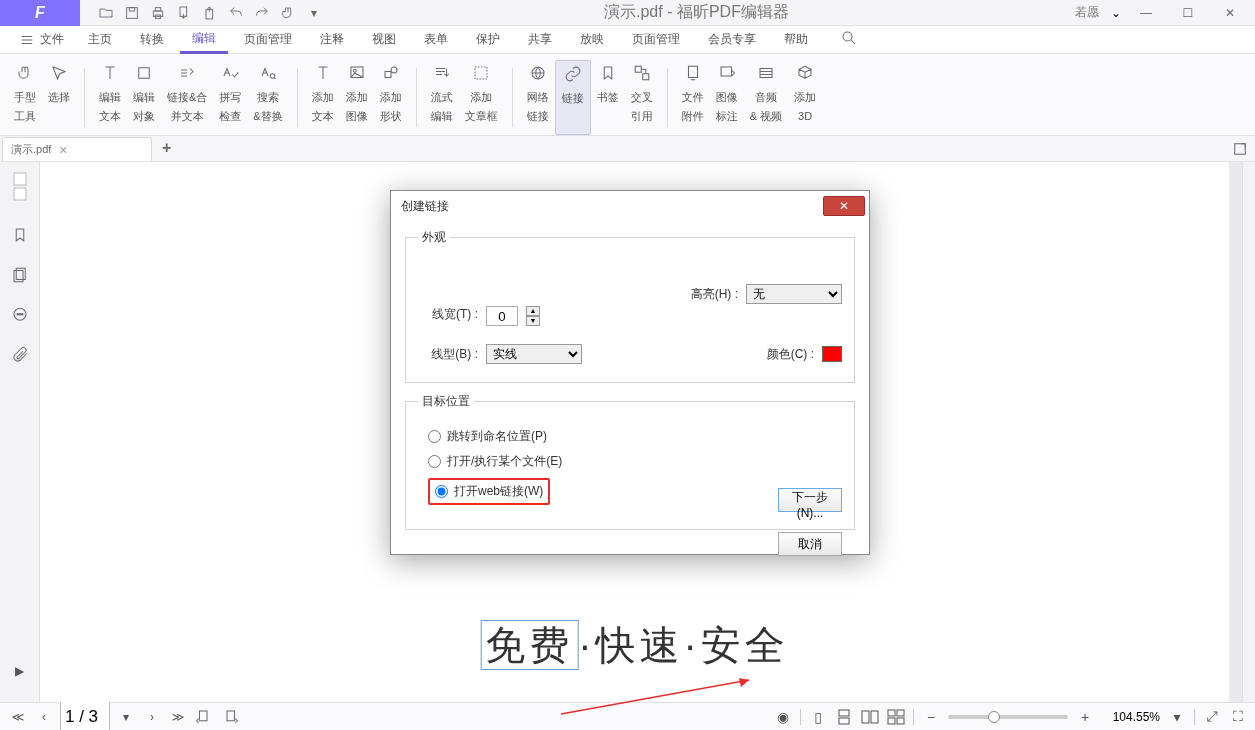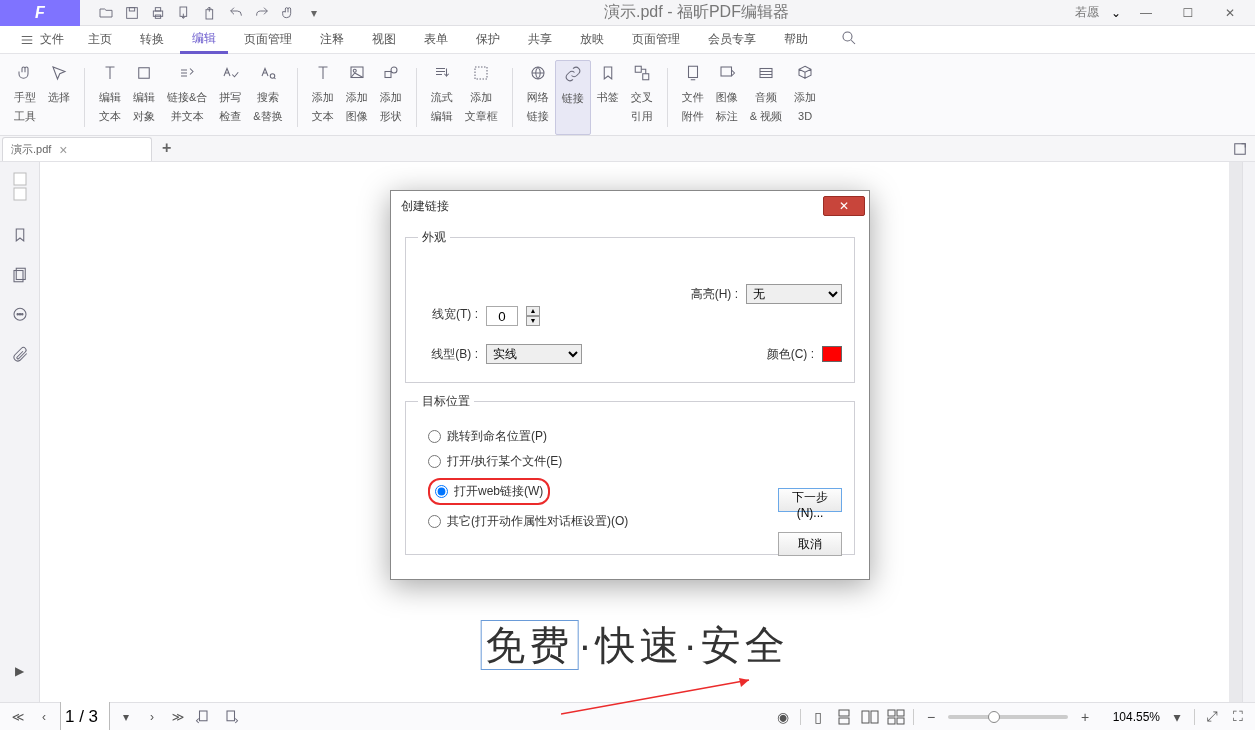--- a/index.html
+++ b/index.html
@@ -63,21 +63,21 @@
   legend { padding:0 4px;}
   .form-row { display:flex; align-items:center; gap:10px; margin:6px 0;}
   .form-row.twocol { justify-content:space-between;}
   .field-label { min-width:60px; text-align:right;}
   .numinput { width:32px; height:20px; border:1px solid #aaa; text-align:center; padding:0;}
   .spinner { display:flex; flex-direction:column; }
   .spinner button { width:14px; height:10px; font-size:7px; line-height:6px; padding:0; border:1px solid #999; background:#eee; cursor:pointer;}
   .combo { width:96px; height:20px; border:1px solid #999; font-size:12px; padding:0 2px;}
   .colbox { width:20px; height:16px; background:#ff0000; border:1px solid #666; cursor:pointer;}
   .radio-row { display:flex; align-items:center; gap:6px; margin:8px 0 8px 10px; font-size:12px;}
-  .radio-row.highlight { border:2px solid #eb2b2b; padding:3px 5px; border-radius:12px; width:fit-content;}
+  .radio-row.highlight { border:2px solid #eb2b2b; padding:3px 5px; border-radius:2px; width:fit-content;}
   .dlg-btns { position:absolute; right:24px; top:326px; display:flex; flex-direction:column; gap:20px;}
   .dlg-btn { width:64px; height:24px; border:1px solid #6aa8e8; background:linear-gradient(#fdfdfd,#eaeaea); font-size:12px; cursor:pointer;}
   .dlg-btn.plain { border:1px solid #aaa;}
   .arrow-line { position:absolute; left:155px; top:266px; width:200px; height:40px; pointer-events:none;}
   
   
   .statusbar { height:28px; background:#fafafc; border-top:1px solid #e0e0e4; display:flex; align-items:center; padding:0 8px; gap:6px;}
   .navbtn { width:20px; height:20px; display:flex; align-items:center; justify-content:center; color:#555; cursor:pointer;}
   .pageinput { width:50px; height:34px; border:1px solid #bbb; font-size:17px; padding:0 4px;}
   .status-right { margin-left:auto; display:flex; align-items:center; gap:8px;}
@@ -482,24 +482,20 @@
           <input type="radio" name="tgt" style="">
           <span>跳转到命名位置(P)</span>
         </label>
       <label class="radio-row">
           <input type="radio" name="tgt" style="">
           <span>打开/执行某个文件(E)</span>
         </label>
       <label class="radio-row highlight">
           <input type="radio" name="tgt" checked="" style="">
           <span>打开web链接(W)</span>
-        </label>
-      <label class="radio-row">
-          <input type="radio" name="tgt" style="">
-          <span>其它(打开动作属性对话框设置)(O)</span>
         </label>
 
       <div class="dlg-btns" style="right:12px; top:78px;">
         <button class="dlg-btn">下一步(N)...</button>
         <button class="dlg-btn plain">取消</button>
       </div>
 
       <svg class="arrow-line" viewBox="0 0 200 40">
         <line x1="0" y1="38" x2="188" y2="4" stroke="#eb2b2b" stroke-width="1.5"></line>
         <polygon points="188,4 178,2 180,11" fill="#eb2b2b"></polygon>

